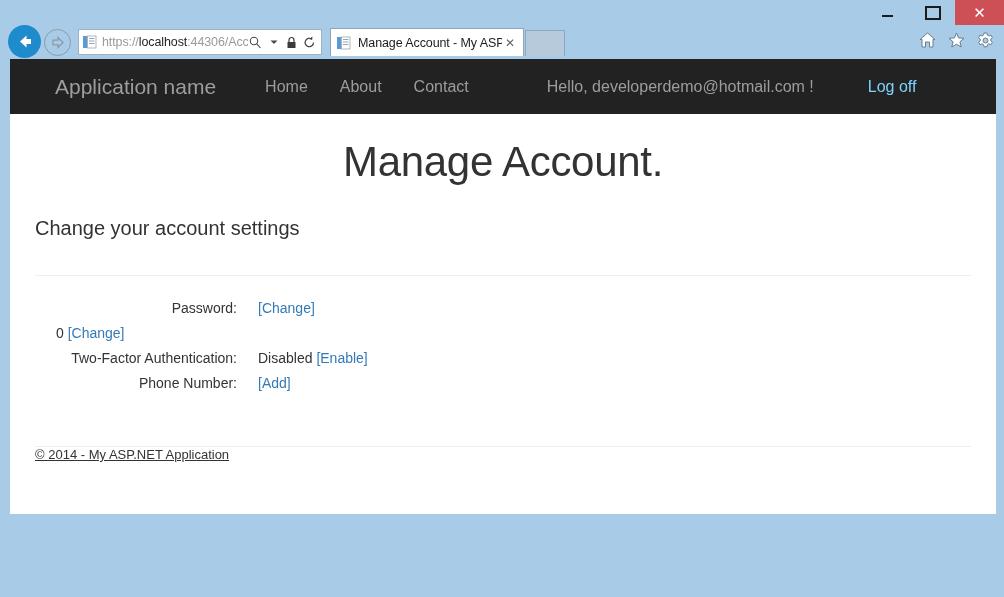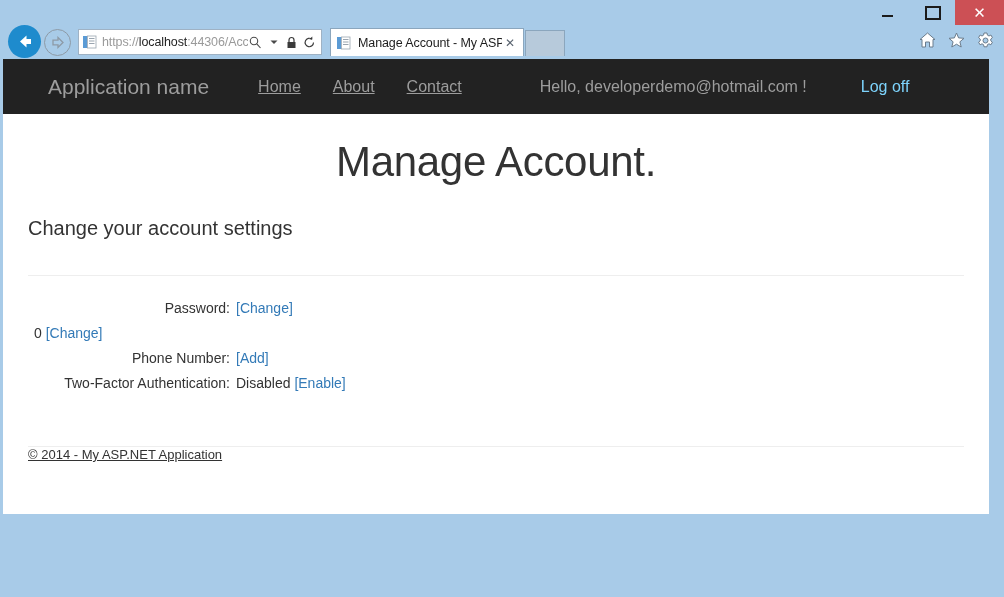--- a/index.html
+++ b/index.html
@@ -193,21 +193,21 @@
     gap: 11px;
   }
   .toolbar-right .tbi {
     width: 18px; height: 18px;
     display: flex; align-items: center; justify-content: center;
   }
 
   
   .viewport {
     position: absolute;
-    left: 3px; top: 59px;
+    left: 10px; top: 59px;
     width: 986px;
     height: 455px;
     background: #ffffff;
     overflow: hidden;
   }
 
   .navbar {
     height: 55px;
     background: #222222;
     display: flex;
@@ -223,21 +223,20 @@
   .nav-links {
     display: flex;
     align-items: center;
     margin-left: 33px;
   }
   .nav-link {
     color: #9d9d9d;
     font-size: 16px;
     padding: 0 16px;
     line-height: 1;
-    text-decoration: underline;
   }
   .nav-right {
     display: flex;
     align-items: flex-end;
     margin-left: 62px;
   }
   .nav-greeting {
     color: #9d9d9d;
     font-size: 16px;
     line-height: 1;
@@ -287,21 +286,21 @@
   .dl-term {
     width: 202px;
     text-align: right;
     font-weight: normal;
     color: #333333;
     line-height: 25px;
     flex: none;
     padding-right: 0;
   }
   .dl-desc {
-    margin-left: 6px;
+    margin-left: 21px;
     color: #333333;
     line-height: 25px;
   }
   .dl-desc a, a.lnk {
     color: #337ab7;
     text-decoration: none;
   }
 
   .footer-rule {
     border: none;
@@ -442,29 +441,29 @@
         <div class="dl-row">
           <div class="dl-term">Password:</div>
           <div class="dl-desc"><a class="lnk">[Change]</a></div>
         </div>
 
         <div class="dl-row">
           <div class="dl-desc"><span>0</span> <a class="lnk">[Change]</a></div>
         </div>
 
         <div class="dl-row">
+          <div class="dl-term">Two-Factor Authentication:</div>
+          <div class="dl-desc"><span>Disabled</span> <a class="lnk">[Enable]</a></div>
+        </div>
+
+        <div class="dl-row">
           <div class="dl-term">Phone Number:</div>
           <div class="dl-desc"><a class="lnk">[Add]</a></div>
         </div>
 
-        <div class="dl-row">
-          <div class="dl-term">Two-Factor Authentication:</div>
-          <div class="dl-desc"><span>Disabled</span> <a class="lnk">[Enable]</a></div>
-        </div>
-
       </div>
 
       <hr class="footer-rule">
       <div class="footer-text">© 2014 - My ASP.NET Application</div>
     </div>
 
   </div>
 </div>
 
 </body></html>

